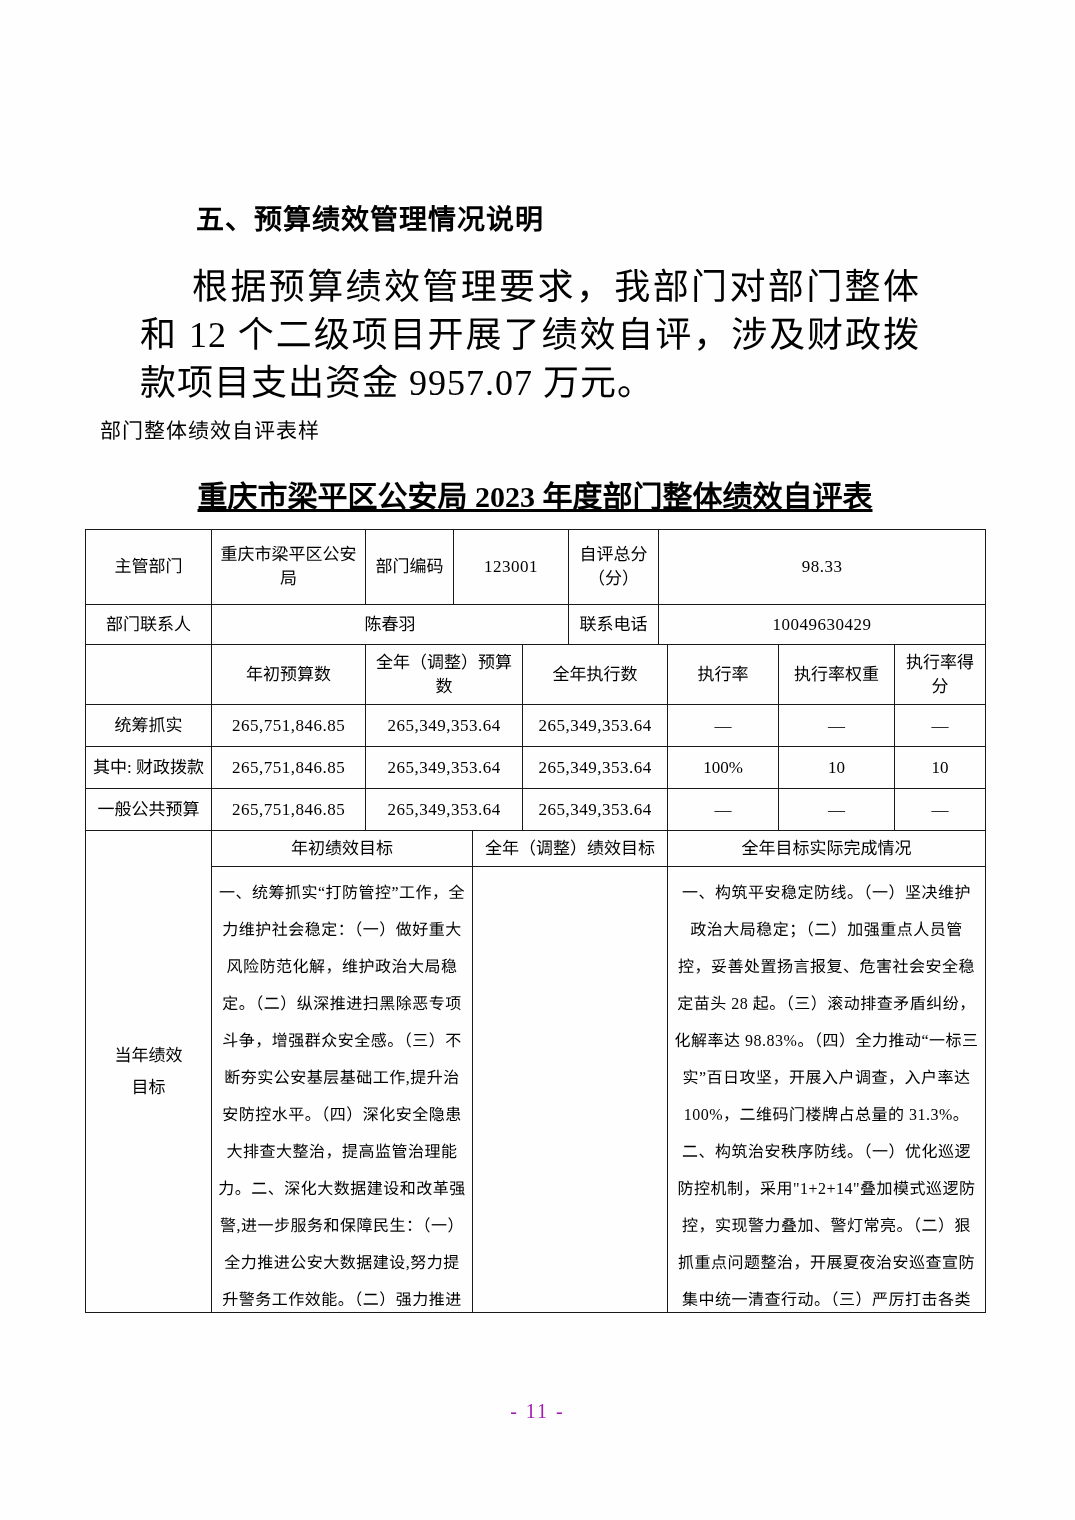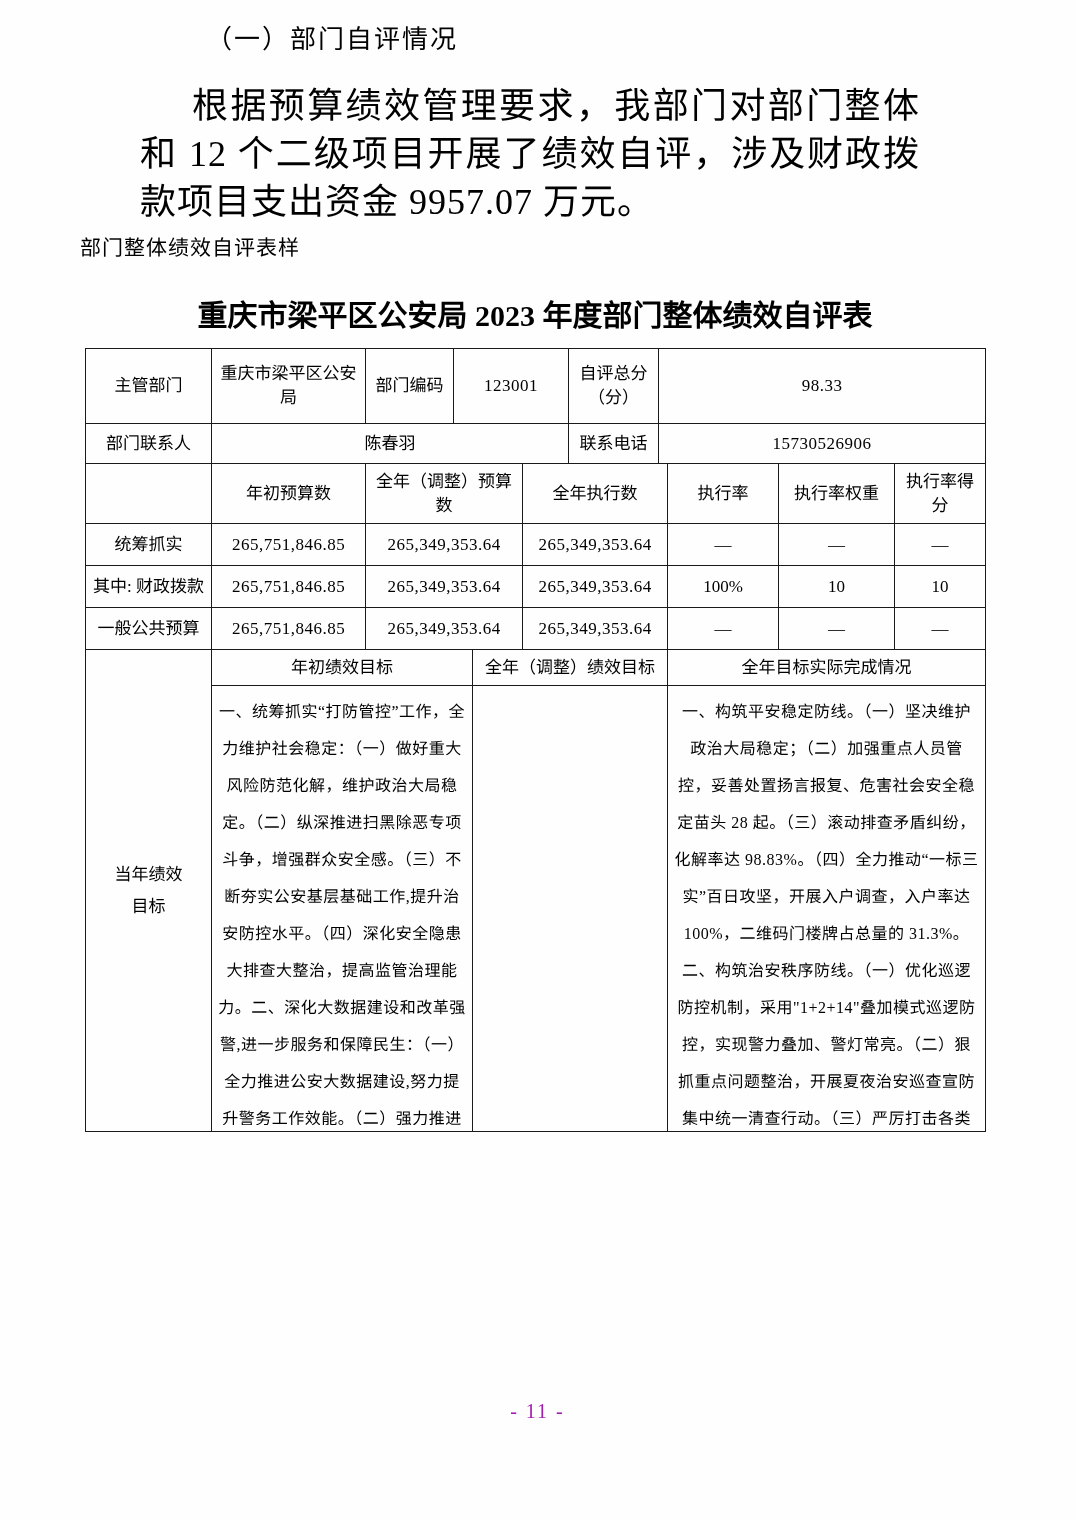--- a/index.html
+++ b/index.html
@@ -32,33 +32,33 @@
   .body-paragraph {
     margin: 26px 155px 0 140px;
     width: 780px;
     text-indent: 52px;
     font-size: 36px;
     line-height: 48px;
     letter-spacing: 1px;
     text-align: justify;
   }
   .table-note {
-    margin: 11px 0 0 80px;
+    margin: 11px 0 0 100px;
     font-size: 21px;
     line-height: 26px;
     letter-spacing: 1px;
-    font-family: Liberation Mono, monospace;
   }
   .table-title {
     margin: 34px 0 0 85px;
     width: 900px;
     text-align: center;
     font-weight: bold;
     font-size: 30px;
     line-height: 38px;
+    text-decoration: underline;
   }
   table.self-eval {
     margin: 13px 0 0 85px;
     width: 900px;
     border-collapse: collapse;
     table-layout: fixed;
     padding-left: 12px;
   }
   table.self-eval td {
     border: 1px solid #1a1a1a;
@@ -98,22 +98,22 @@
     font-size: 20px;
     letter-spacing: 2px;
     color: #a21caf;
   }
 </style>
 </head>
 <body>
 
 <div class="page">
 
-
-  <div class="sub-heading">（一）部门自评情况</div>
+  <div class="section-heading">五、预算绩效管理情况说明</div>
+
 
   <p class="body-paragraph">根据预算绩效管理要求，我部门对部门整体和 12 个二级项目开展了绩效自评，涉及财政拨款项目支出资金 9957.07 万元。</p>
 
   <div class="table-note">部门整体绩效自评表样</div>
 
   <div class="table-title">重庆市梁平区公安局 2023 年度部门整体绩效自评表</div>
 
   <table class="self-eval">
     <colgroup>
       <col style="width:126px">
@@ -136,21 +136,21 @@
       <td>部门编码</td>
       <td colspan="3" class="num">123001</td>
       <td>自评总分（分）</td>
       <td colspan="4" class="num">98.33</td>
     </tr>
 
     <tr class="r-info2">
       <td>部门联系人</td>
       <td colspan="5" class="cell-left">陈春羽</td>
       <td>联系电话</td>
-      <td colspan="4" class="num">15730526906</td>
+      <td colspan="4" class="num">10049630429</td>
     </tr>
 
     <tr class="r-bhead">
       <td></td>
       <td>年初预算数</td>
       <td colspan="3">全年（调整）预算数</td>
       <td colspan="3">全年执行数</td>
       <td>执行率</td>
       <td>执行率权重</td>
       <td>执行率得分</td>

